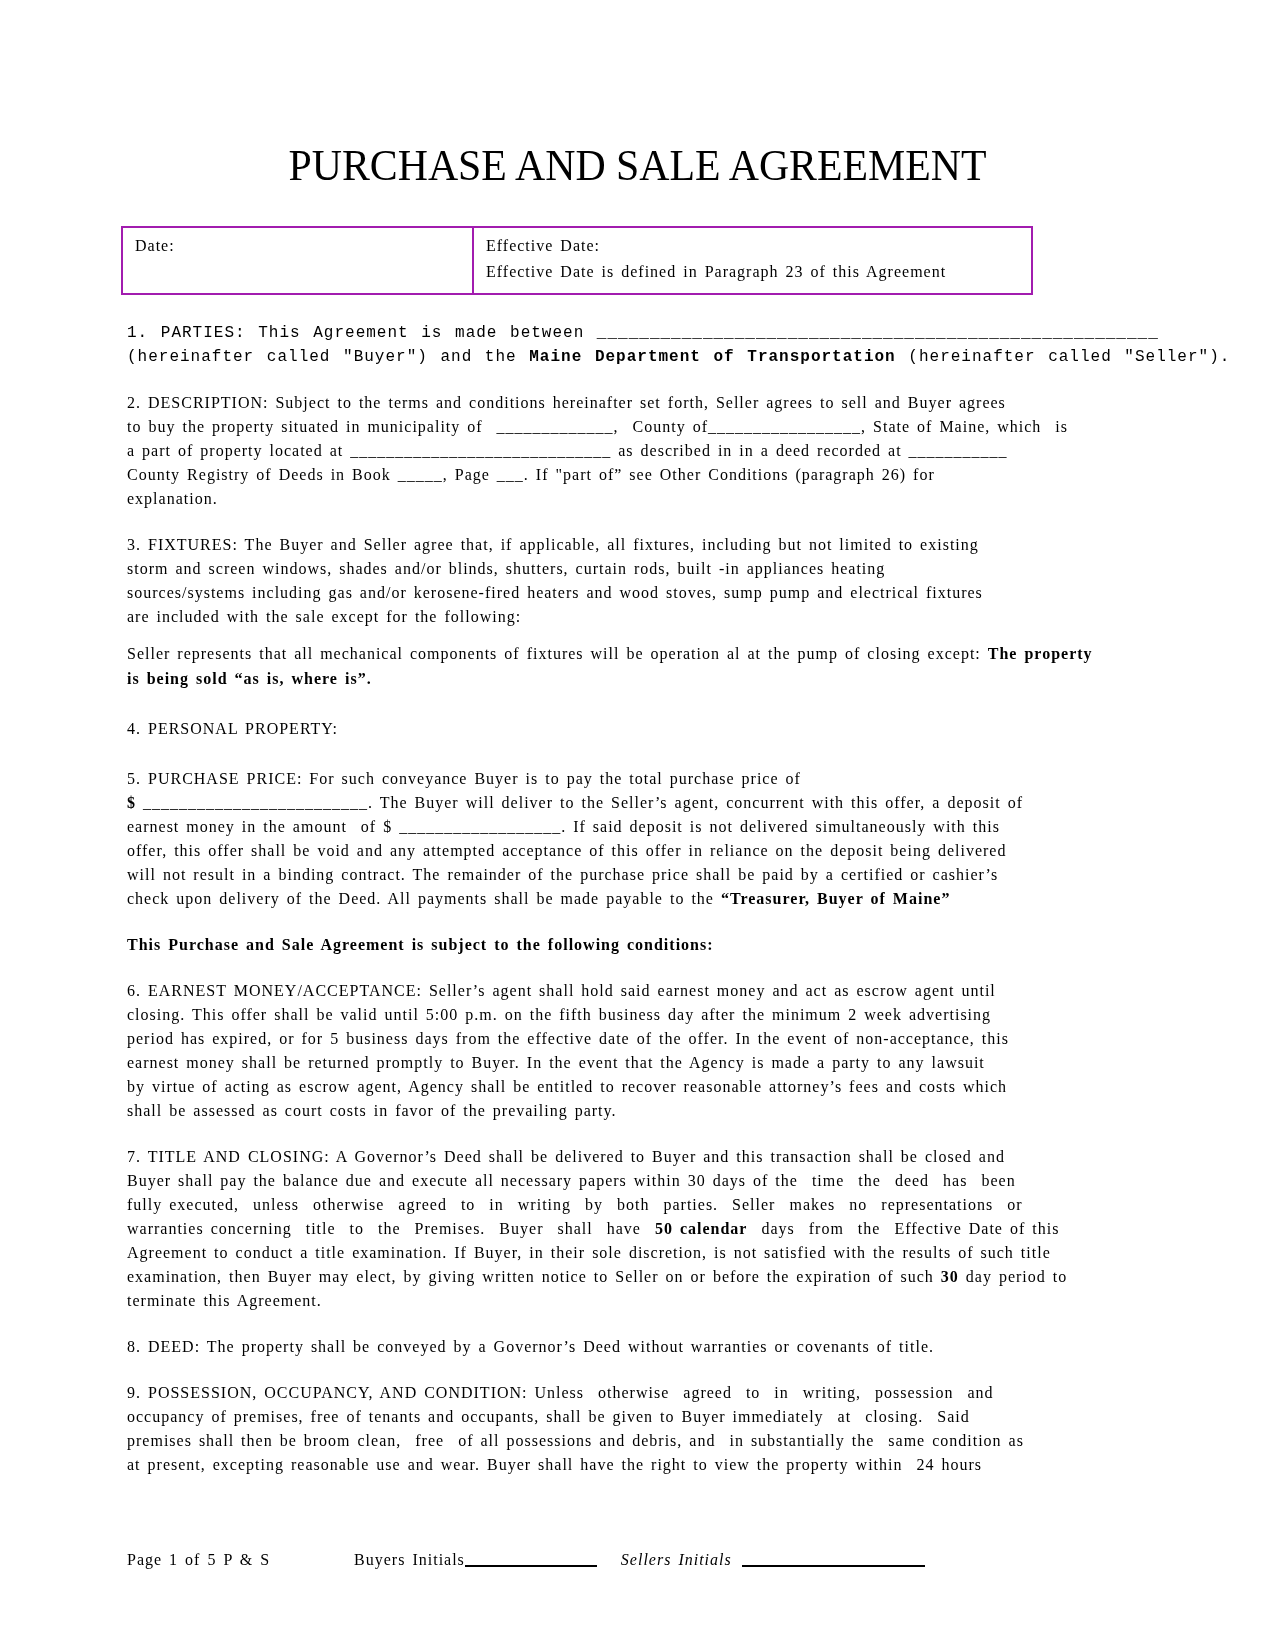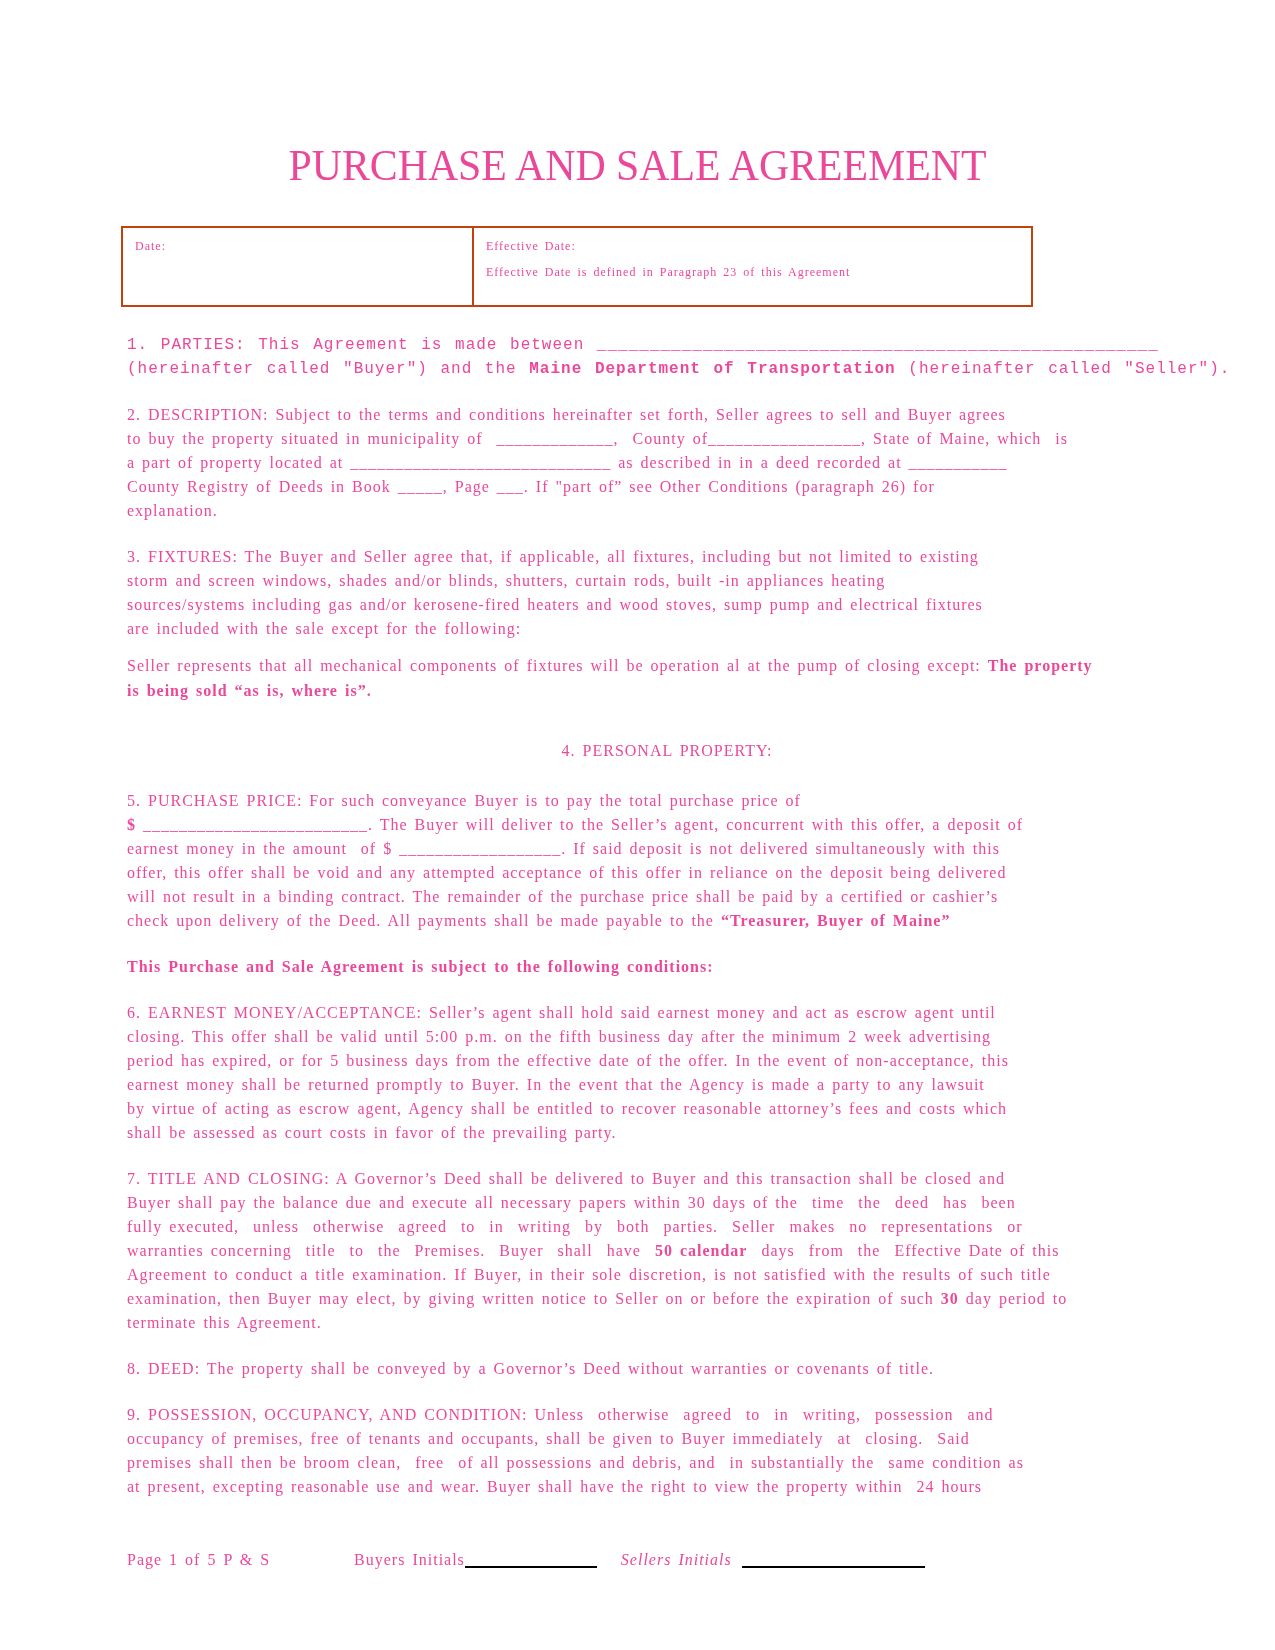--- a/index.html
+++ b/index.html
@@ -4,76 +4,76 @@
 <style>
   html, body { margin: 0; padding: 0; background: #e8e8e8; }
   .page {
     position: relative;
     width: 1275px;
     height: 1650px;
     margin: 0 auto;
     background: #ffffff;
     overflow: hidden;
     font-family: "Liberation Serif", "DejaVu Serif", serif;
-    color: #ec4899;
+    color: #000000;
   }
   .doc-title {
     margin: 142px 0 0 0;
     text-align: center;
     font-size: 44px;
     font-weight: normal;
     line-height: 48px;
     letter-spacing: 0px;
     transform: scaleX(0.95);
     transform-origin: 50% 50%;
     white-space: nowrap;
   }
   table.date-table {
     margin: 36px 0 0 121px;
     width: 912px;
     border-collapse: collapse;
     table-layout: fixed;
   }
   table.date-table td {
-    border: 2px solid #c2410c;
+    border: 2px solid #a21caf;
     vertical-align: top;
-    padding: 5px 12px 20px 12px;
-    font-size: 12px;
+    padding: 5px 12px 8px 12px;
+    font-size: 16px;
     letter-spacing: 1px;
     word-spacing: 2px;
     line-height: 26px;
   }
   td.date-cell { width: 325px; }
   .eff-note { }
   .content {
     margin: 26px 0 0 127px;
     width: 1080px;
     font-size: 16px;
     line-height: 24px;
     letter-spacing: 1px;
     word-spacing: 2px;
   }
   .para {
     margin: 22px 0 0 0;
     white-space: pre;
   }
   .para:first-child { margin-top: 16px; font-family: Liberation Mono, monospace; }
   .para[data-pid="fixtures-note"] { margin-top: 12px; line-height: 25px; }
-  .para[data-pid="personal-property"] { margin-top: 36px; text-align: center; }
+  .para[data-pid="personal-property"] { margin-top: 26px; }
   .para[data-pid="purchase-price"] { margin-top: 26px; }
   .b { font-weight: bold; }
   .footer {
     position: absolute;
     left: 127px;
     top: 1551px;
     font-size: 16px;
     letter-spacing: 1px;
     word-spacing: 2px;
     display: flex;
-    align-items: center;
+    align-items: flex-start;
     white-space: nowrap;
   }
   .f-buyers-label  { margin-left: 84px; }
   .f-sellers-label { margin-left: 24px; font-style: italic; }
   .f-line {
     display: inline-block;
     border-bottom: 2px solid #000;
     height: 14px;
   }
   .f-line-buyers  { width: 132px; }

